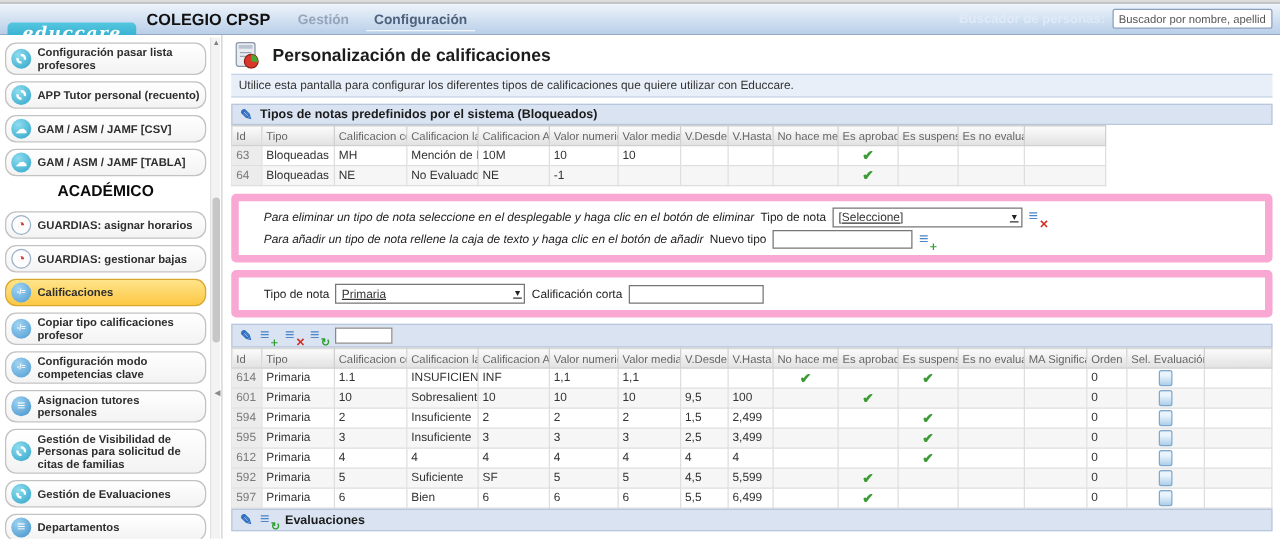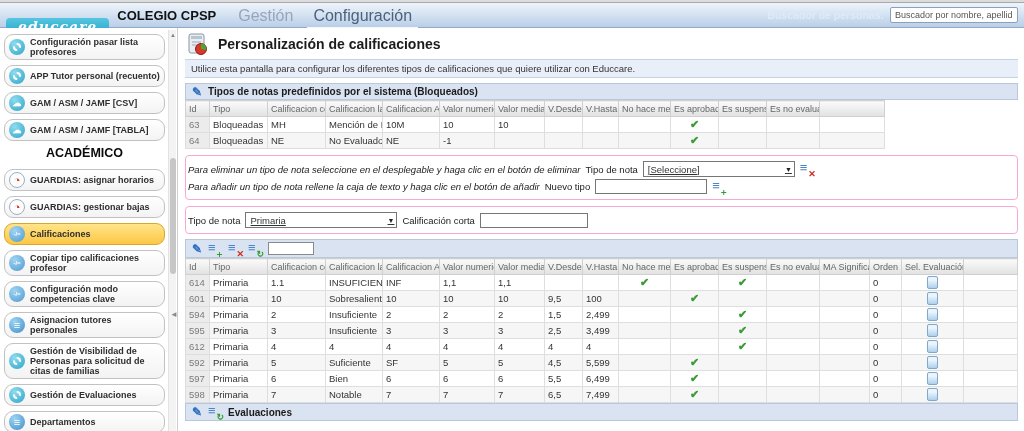--- a/index.html
+++ b/index.html
@@ -13,21 +13,21 @@
   .topbar {
     height:25px; background:linear-gradient(#eef4fb,#b9cfe8);
     border-bottom:1px solid #93a9c6; display:flex; align-items:center; padding:0 6px; gap:8px;
   }
   .logo {
     background:linear-gradient(#55c6e0,#1fa0c4); color:#fff; font-style:italic; font-weight:bold;
     font-size:14px; padding:1px 12px 3px 12px; border-radius:4px;
     font-family:"DejaVu Serif", serif; letter-spacing:1px;margin-top:25px;
   }
   .school { font-weight:bold; font-size:13px; color:#111; margin-right:8px; }
-  .menu-item { font-size:16px; font-weight:normal; color:#96a5bc; padding:4px 6px 2px; cursor:default; }
+  .menu-item { font-size:11px; font-weight:bold; color:#96a5bc; padding:4px 6px 2px; cursor:default; }
   .menu-item.active { color:#4e617c; border-bottom:1px solid #f2f7fd; }
   .top-search { margin-left:auto; display:flex; align-items:center; gap:6px; }
   .top-search-label { color:#dfeaf8; font-size:10.5px; font-weight:bold; }
   .top-search input {
     width:128px; height:16px; border:1px solid #8aa0bd; border-radius:2px; font-size:9px;
     padding:0 4px; color:#333; font-family:"Liberation Sans",sans-serif;
   }
   .top-search input::placeholder { color:#555; }
   
   .content { display:flex; height:423px; }
@@ -83,21 +83,21 @@
   td { border:1px solid #dedede; padding:1px 3px; overflow:hidden; white-space:nowrap; height:16px; background:#fff; }
   tr.alt td { background:#f6f6f6; }
   td.idc { background:#ececec !important; color:#7a7a7a; }
   td.ctr { text-align:center; }
   .chk { color:#3d9b35; font-weight:bold; font-size:11px; }
   .doc {
     display:inline-block; width:11px; height:13px; vertical-align:middle; cursor:pointer;
     background:linear-gradient(#eaf4fc 30%,#aecfea); border:1px solid #7fa8cc; border-radius:2px;
   }
   
-  .formbox { border:1px solid #f9a8d4; border-radius:4px; margin-top:6px; padding:3px 2px; font-size:9.5px; }
+  .formbox { border:6px solid #f9a8d4; border-radius:4px; margin-top:6px; padding:3px 20px; font-size:9.5px; }
   .frow { display:flex; align-items:center; gap:5px; margin:2px 0; }
   .hint { font-style:italic; color:#222; }
   .flabel { color:#222; }
   .selbox {
     display:inline-flex; align-items:center; justify-content:space-between;
     border:1px solid #767676; background:#fff; height:16px; padding:0 2px 0 4px; width:152px; cursor:pointer;text-decoration:underline;
   }
   .selbox .arr { font-size:7px; color:#222; }
   .txt { border:1px solid #767676; height:15px; background:#fff; font-size:9.5px; padding:0 3px; font-family:"Liberation Sans",sans-serif; }
   .w110 { width:112px; } .w80 { width:108px; }
@@ -489,39 +489,20 @@
             <td>6,499</td>
             <td></td>
             <td class="ctr"><span class="chk">✔</span></td>
             <td></td>
             <td></td>
             <td></td>
             <td>0</td>
             <td class="ctr"><span class="doc"></span></td>
             <td></td>
           </tr>
-          <tr class="alt">
-            <td class="idc">598</td>
-            <td>Primaria</td>
-            <td>7</td>
-            <td>Notable</td>
-            <td>7</td>
-            <td>7</td>
-            <td>7</td>
-            <td>6,5</td>
-            <td>7,499</td>
-            <td></td>
-            <td class="ctr"><span class="chk">✔</span></td>
-            <td></td>
-            <td></td>
-            <td></td>
-            <td>0</td>
-            <td class="ctr"><span class="doc"></span></td>
-            <td></td>
-          </tr>
         </tbody>
       </table>
 
     <div class="secbar evalbar">
       <span class="pencil-ic">✎</span>
       <span class="lst-ic">≡<span class="ovl green">↻</span></span>
       <span>Evaluaciones</span>
     </div>
   </div>
 </div>

